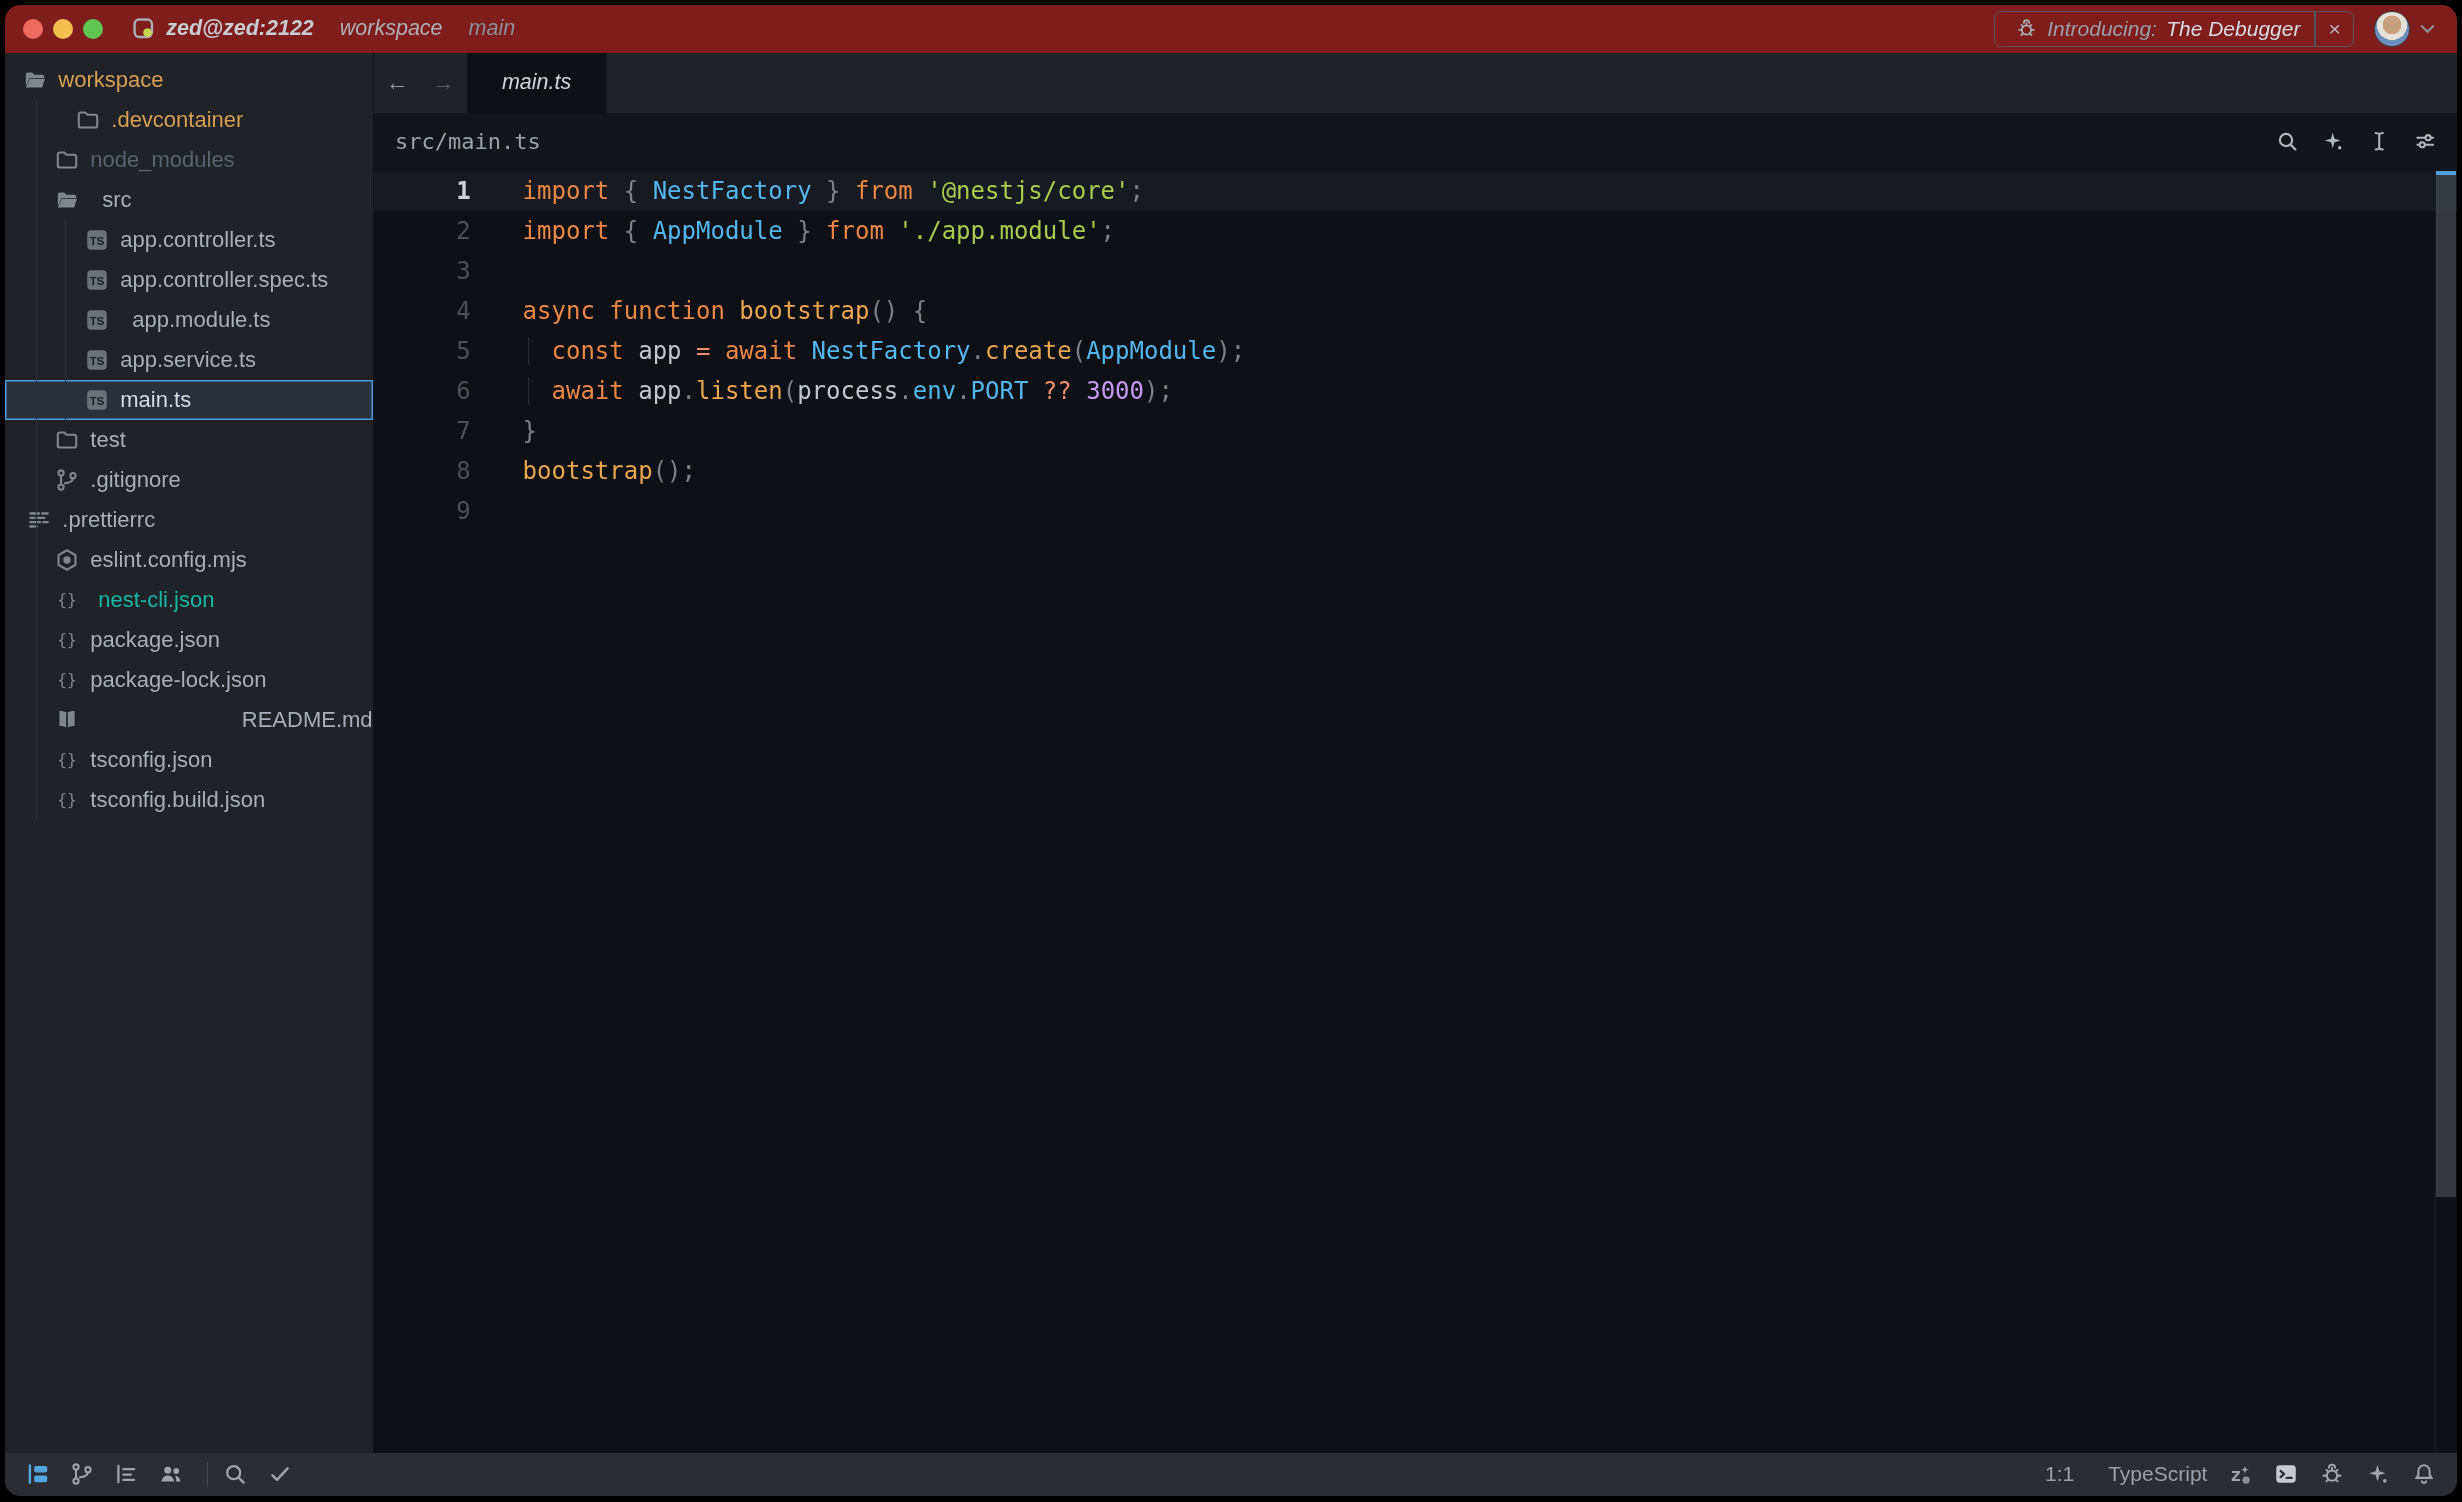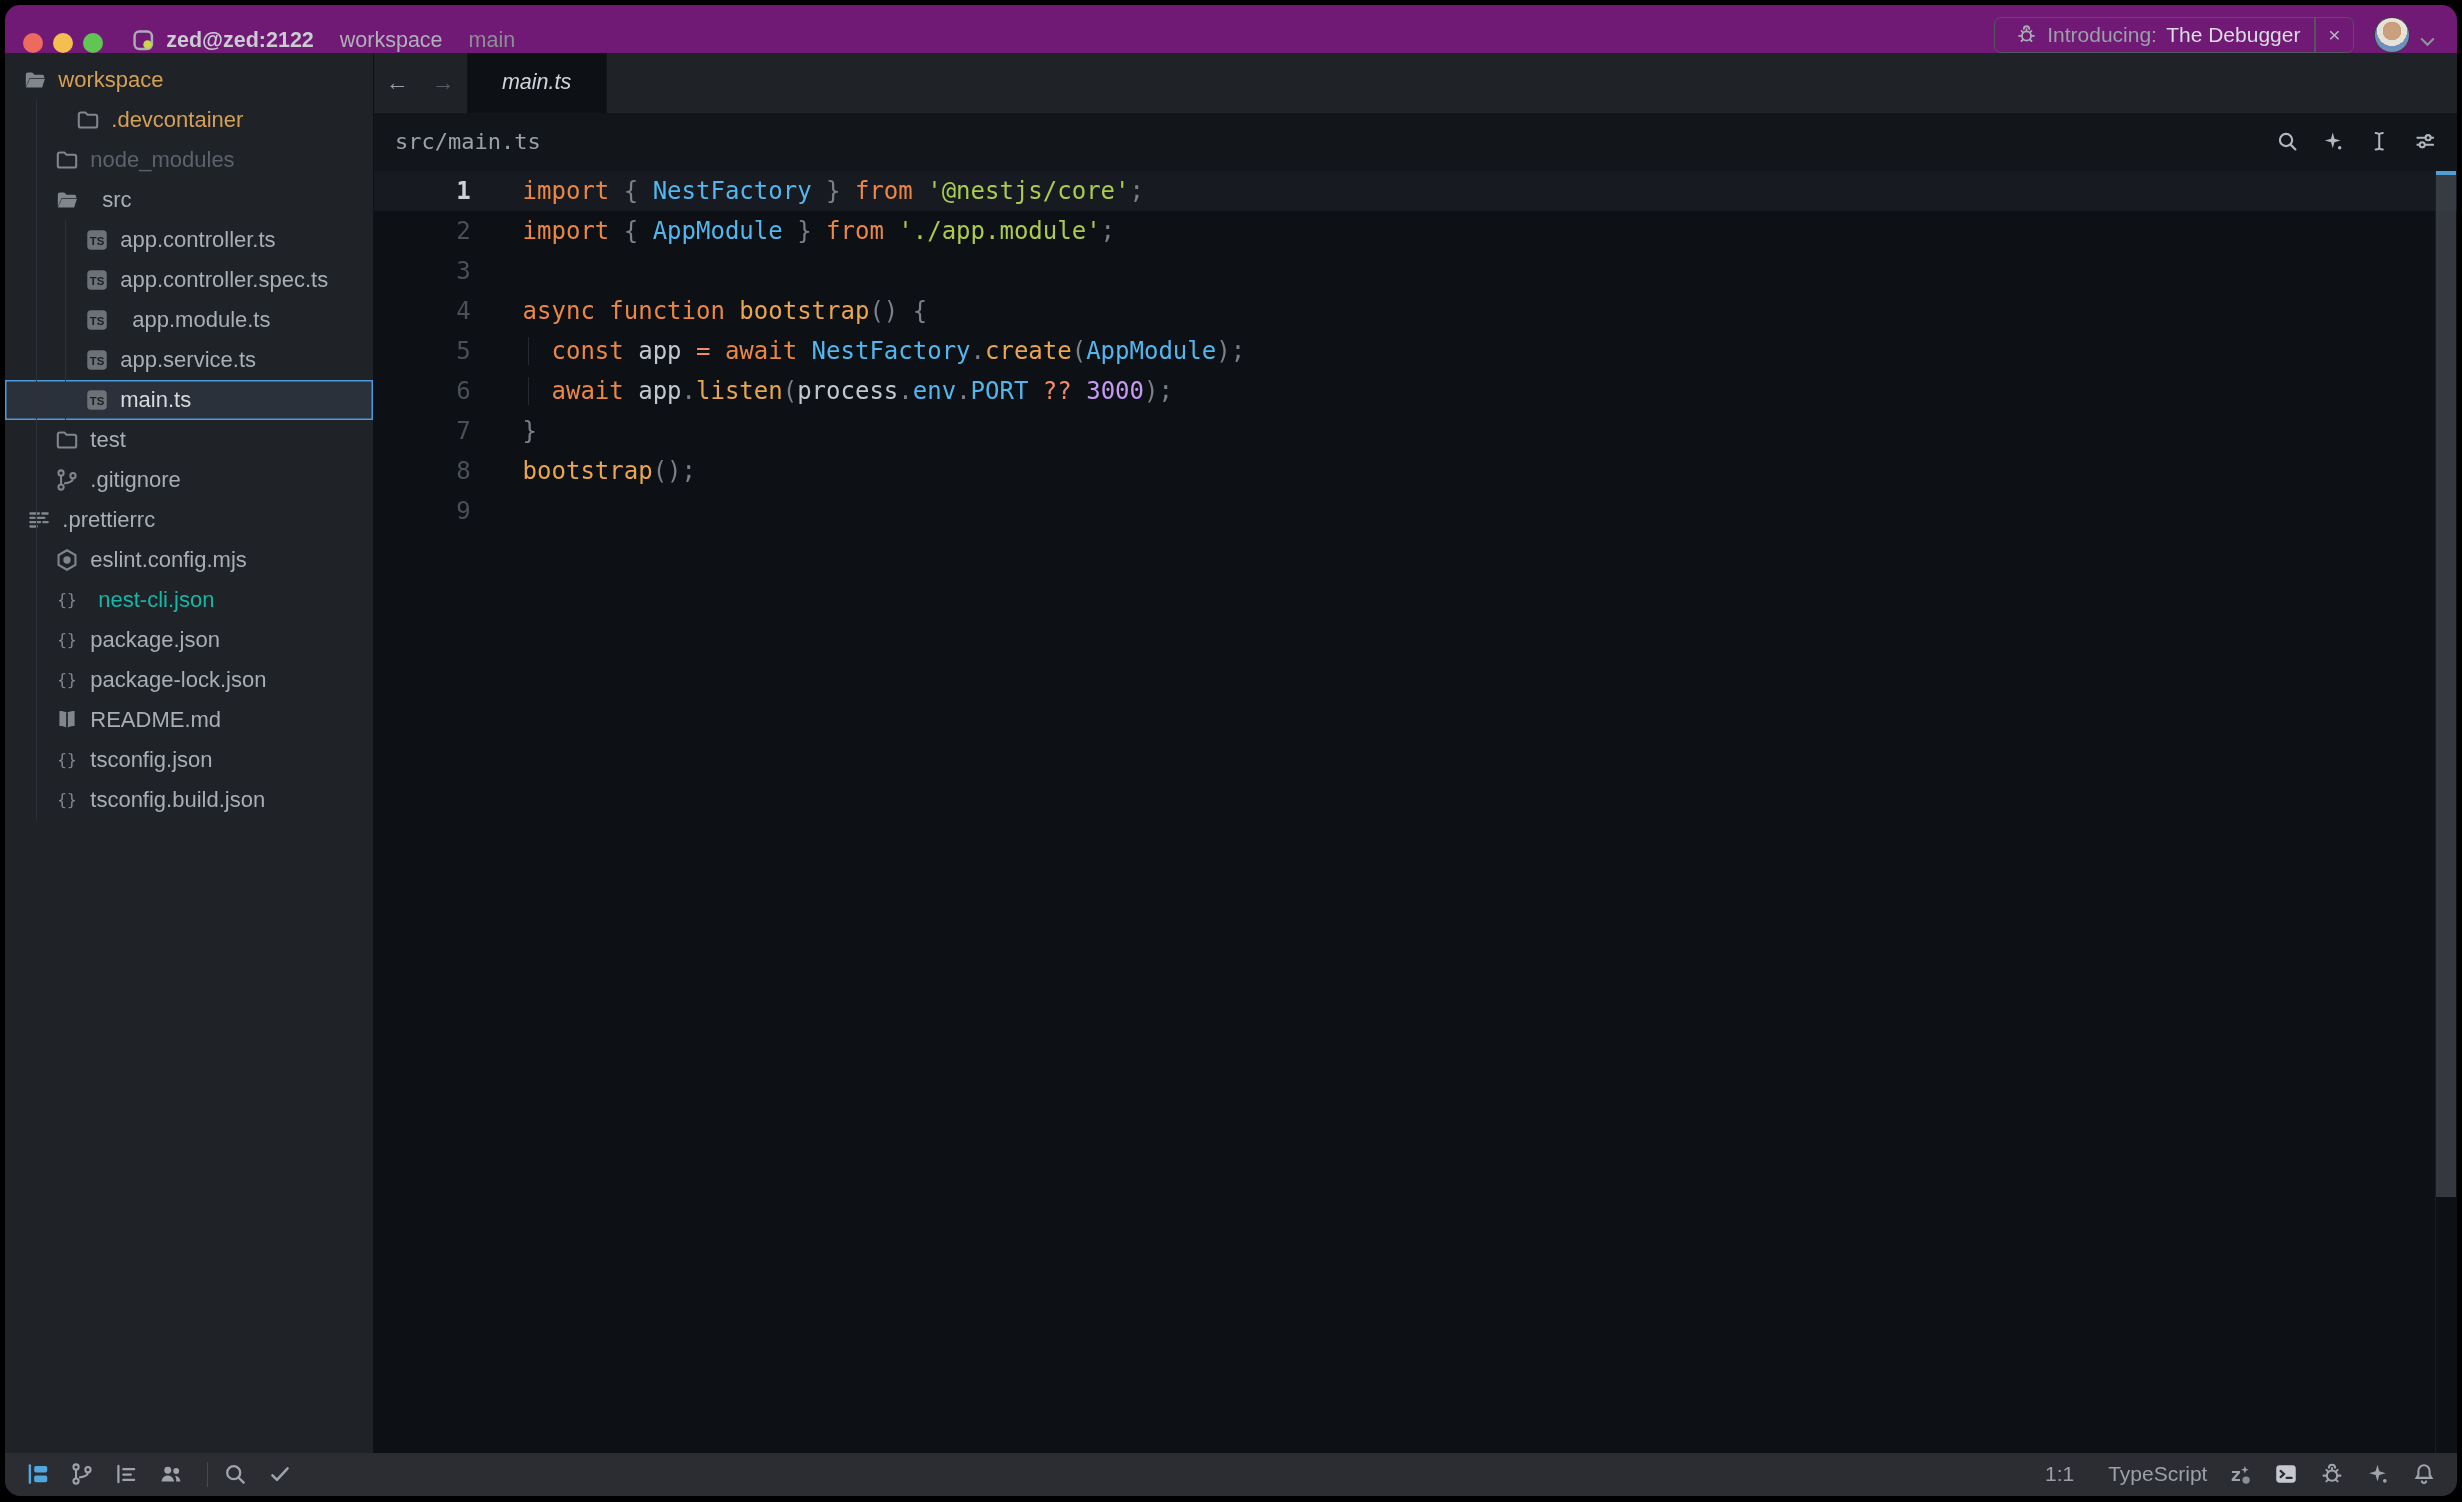--- a/index.html
+++ b/index.html
@@ -1,20 +1,20 @@
 <!DOCTYPE html>
 <html style="font-size:12.3px"><head>
 <meta charset="utf-8">
 <style>
   html,body{margin:0;padding:0;background:#000;width:2462px;height:1503px;overflow:hidden;
     font-family:"Liberation Sans",sans-serif;-webkit-font-smoothing:antialiased;}
   .window{position:absolute;left:4.6px;top:4.6px;right:4.6px;bottom:6.1px;background:#0d1015;
     border-radius:15.3px;overflow:hidden;display:flex;flex-direction:column;}
   
-  .titlebar{height:48px;background:#701a75;display:flex;align-items:flex-end;flex:none;padding:0 18.4px;}
+  .titlebar{height:48px;background:#7f1d1d;display:flex;align-items:center;flex:none;padding:0 18.4px;font-style:italic;}
   .lights{display:flex;gap:10px;margin-right:28px;}
   .light{width:20px;height:20px;border-radius:50%;}
   .remote-ic{width:24.5px;height:24.5px;margin-right:10.7px;color:#a9adb4;position:relative;flex:none;}
   .tb-host{color:#c9ccd1;font-size:21.5px;font-weight:700;margin-right:26px;}
   .tb-item{color:#aeb1b7;font-size:21.5px;margin-right:26px;}
   .tb-branch{color:#8b8f95;font-size:21.5px;}
   .tb-spacer{flex:1;}
   .badge{display:flex;align-items:center;height:34px;border:1.5px solid #53565c;border-radius:7px;overflow:hidden;}
   .badge-main{display:flex;align-items:center;gap:9.2px;padding:0 14px;height:100%;cursor:default;}
   .badge-prefix{color:#9aa0a7;font-size:21px;}
@@ -274,21 +274,21 @@
         </div>
         <div class="row" style="padding-left: 49px;">
           <span class="g1"></span>
           <span class="icon">
             <svg viewBox="0 0 24 24" style="font-size:29px">
               <text x="12" y="17" text-anchor="middle" font-size="15" fill="currentColor" font-family="DejaVu Sans Mono, monospace">{}</text>
             </svg>
           </span>
           <span style="color: rgb(169, 174, 182);">package-lock.json</span>
         </div>
-        <div class="row" style="padding-left: 49px;">
+        <div class="row" style="padding-left: 49px; justify-content: space-between;">
           <span class="g1"></span>
           <span class="icon">
             <svg viewBox="0 0 24 24">
               <path d="M12 5.2C10.2 4 7.8 3.6 5 3.6v14c2.8 0 4.9.5 7 1.8 2.1-1.3 4.2-1.8 7-1.8v-14c-2.8 0-5.2.4-7 1.6z" fill="currentColor"></path>
               <path d="M12 5.2v14.2" stroke="#1f2227" stroke-width="1.6"></path>
             </svg>
           </span>
           <span style="color: rgb(169, 174, 182);">README.md</span>
         </div>
         <div class="row" style="padding-left: 49px;">

